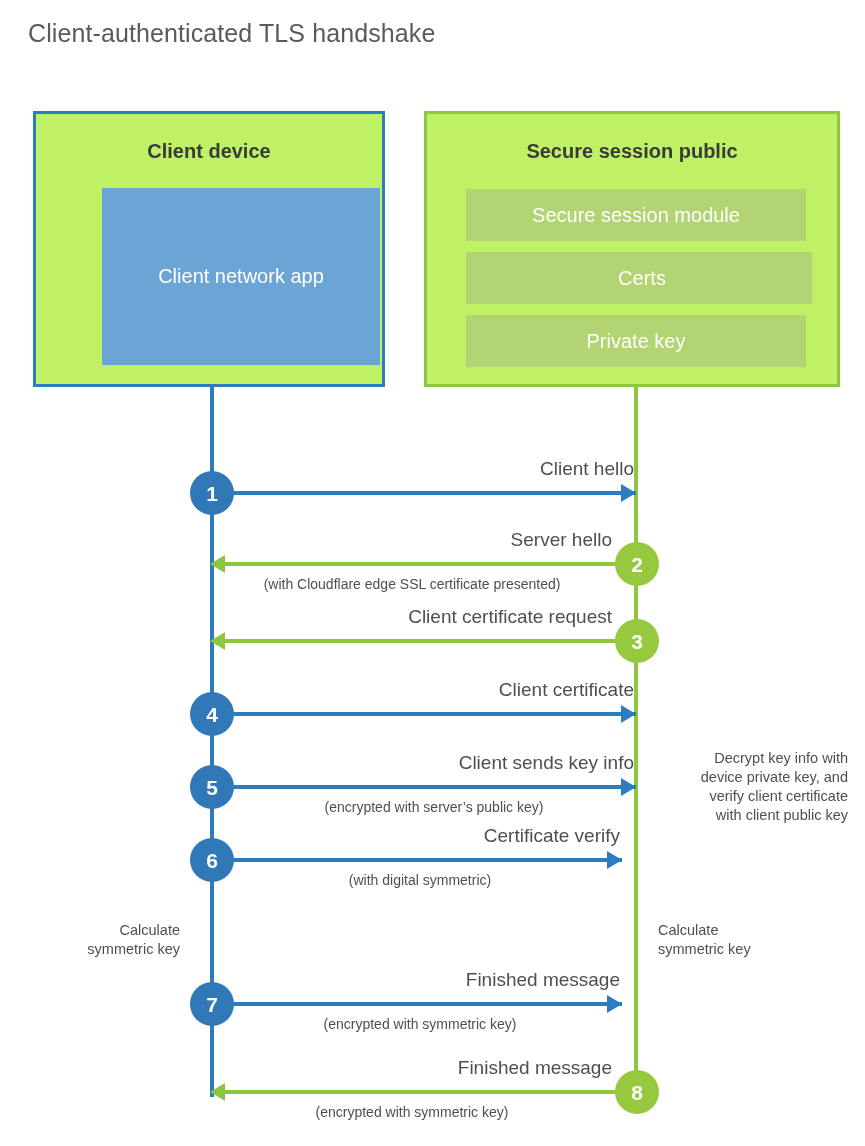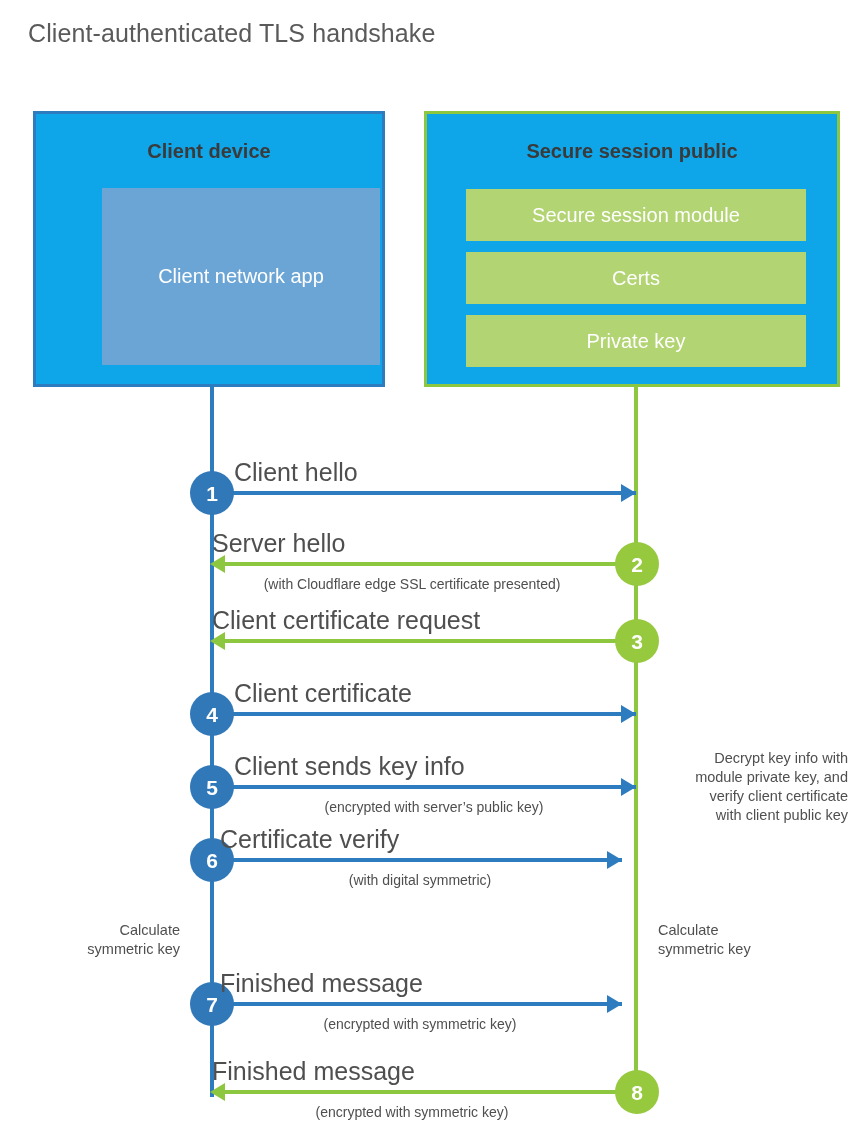--- a/index.html
+++ b/index.html
@@ -28,21 +28,21 @@
     font-weight: 400;
     color: #5a5a5a;
     letter-spacing: 0.1px;
     white-space: nowrap;
   }
 
   
   .endpoint-box {
     position: absolute;
     box-sizing: border-box;
-    background: #0ea5e9;
+    background: #bef264;
   }
   #client-box {
     left: 33px;
     top: 111px;
     width: 352px;
     height: 276px;
     border: 3px solid #2e7cc0;
   }
   #server-box {
     left: 424px;
@@ -85,21 +85,21 @@
     height: 52px;
     background: #b2d472;
     color: #ffffff;
     font-size: 20px;
     display: flex;
     align-items: center;
     justify-content: center;
     text-align: center;
   }
   #server-block-0 { top: 75px; }
-  #server-block-1 { top: 138px; }
+  #server-block-1 { top: 138px; padding-left: 6px; }
   #server-block-2 { top: 201px; }
 
   
   .lifeline {
     position: absolute;
     width: 4px;
   }
   #client-lifeline {
     left: 210px;
     top: 387px;
@@ -156,22 +156,22 @@
     font-size: 21px;
     font-weight: bold;
     line-height: 1;
   }
   .step-circle.blue { background: #3178b8; }
   .step-circle.green { background: #96c93d; }
 
   
   .msg-label {
     position: absolute;
-    text-align: left;
-    font-size: 25px;
+    text-align: right;
+    font-size: 19px;
     color: #4f4f4f;
     white-space: nowrap;
     top: -35px;
   }
   .msg-sublabel {
     position: absolute;
     text-align: center;
     font-size: 14px;
     color: #4f4f4f;
     white-space: nowrap;
@@ -283,21 +283,21 @@
   <div class="msg" id="msg-8" style="top:1092px">
     <div class="shaft green" style="left:225px; width:411px"></div>
     <div class="head left green" style="left:210px"></div>
     <div class="step-circle green" style="left:615px">8</div>
     <div class="msg-label" style="left:212px; width:400px">Finished message</div>
     <div class="msg-sublabel" style="left:212px; width:400px">(encrypted with symmetric key)</div>
   </div>
 
   <div class="side-note" id="note-decrypt">
     <span class="side-note-line">Decrypt key info with</span>
-    <span class="side-note-line">module private key, and</span>
+    <span class="side-note-line">device private key, and</span>
     <span class="side-note-line">verify client certificate</span>
     <span class="side-note-line">with client public key</span>
   </div>
 
   <div class="side-note" id="note-client-symmetric">
     <span class="side-note-line">Calculate</span>
     <span class="side-note-line">symmetric key</span>
   </div>
 
   <div class="side-note" id="note-server-symmetric">

